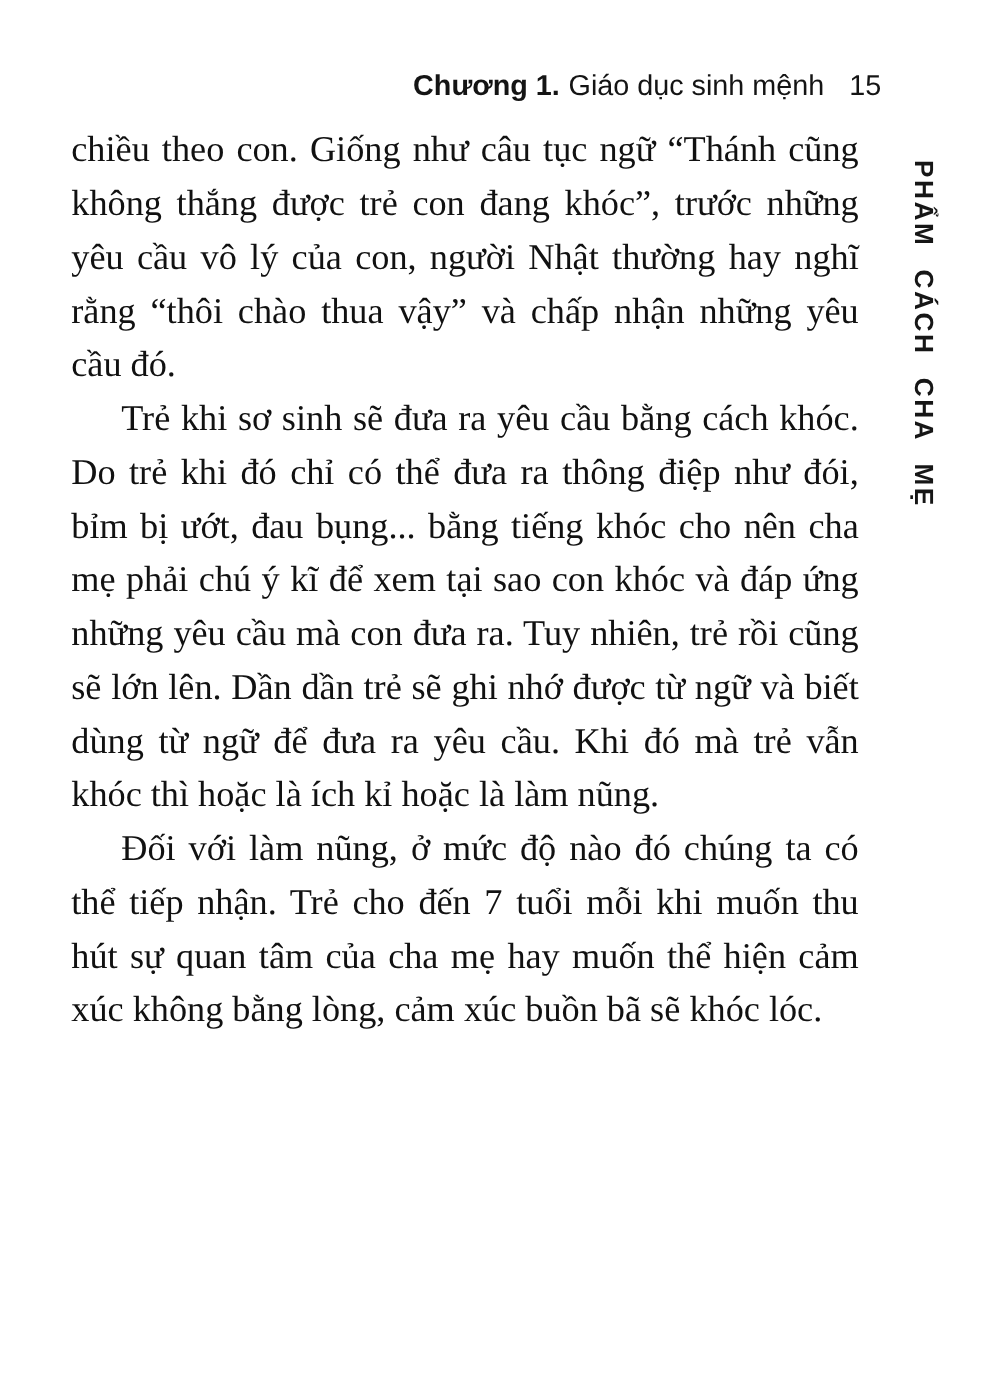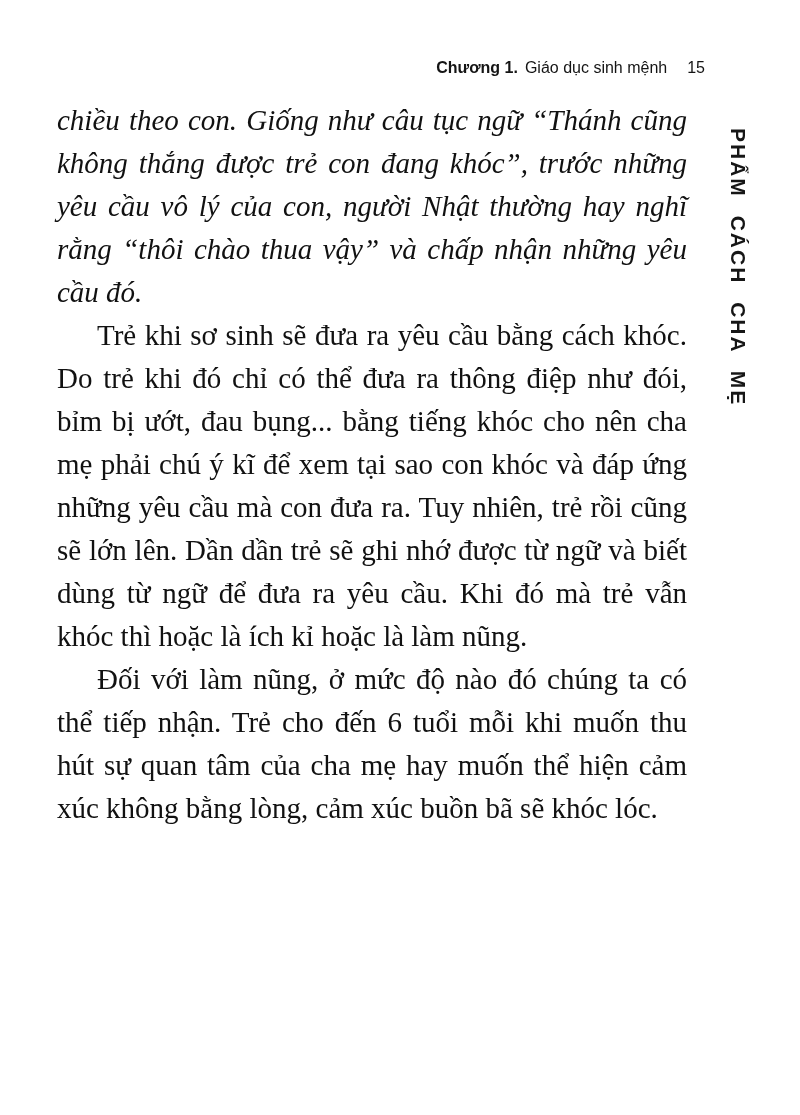--- a/index.html
+++ b/index.html
@@ -13,21 +13,21 @@
     height: 1115px;
     background: #ffffff;
     color: #121212;
     overflow: hidden;
   }
   .page-header {
     position: absolute;
     top: 54px;
     right: 95px;
     font-family: "Liberation Sans", sans-serif;
-    font-size: 16px;
+    font-size: 23px;
     line-height: 28px;
     white-space: nowrap;
     color: #141414;
   }
   .chapter-label {
     font-weight: 700;
     margin-right: 7px;
   }
   .chapter-title {
     font-weight: 400;
@@ -60,33 +60,32 @@
     line-height: 43px;
     text-align: justify;
     color: #111111;
   }
   .para {
     margin: 0;
     text-indent: 40px;
   }
   .para.no-indent {
     text-indent: 0;
-    font-style: italic;
   }
 </style>
 </head>
 <body>
 
 <div class="page">
 
   <header class="page-header">
     <span class="chapter-label">Chương 1.</span><span class="chapter-title">Giáo dục sinh mệnh</span><span class="page-number">15</span>
   </header>
 
   <aside class="side-title">PHẨM CÁCH CHA MẸ</aside>
 
   <main class="body-text">
     <p class="para no-indent">chiều theo con. Giống như câu tục ngữ “Thánh cũng không thắng được trẻ con đang khóc”, trước những yêu cầu vô lý của con, người Nhật thường hay nghĩ rằng “thôi chào thua vậy” và chấp nhận những yêu cầu đó.</p>
     <p class="para">Trẻ khi sơ sinh sẽ đưa ra yêu cầu bằng cách khóc. Do trẻ khi đó chỉ có thể đưa ra thông điệp như đói, bỉm bị ướt, đau bụng... bằng tiếng khóc cho nên cha mẹ phải chú ý kĩ để xem tại sao con khóc và đáp ứng những yêu cầu mà con đưa ra. Tuy nhiên, trẻ rồi cũng sẽ lớn lên. Dần dần trẻ sẽ ghi nhớ được từ ngữ và biết dùng từ ngữ để đưa ra yêu cầu. Khi đó mà trẻ vẫn khóc thì hoặc là ích kỉ hoặc là làm nũng.</p>
-    <p class="para">Đối với làm nũng, ở mức độ nào đó chúng ta có thể tiếp nhận. Trẻ cho đến 6 tuổi mỗi khi muốn thu hút sự quan tâm của cha mẹ hay muốn thể hiện cảm xúc không bằng lòng, cảm xúc buồn bã sẽ khóc lóc.</p>
+    <p class="para">Đối với làm nũng, ở mức độ nào đó chúng ta có thể tiếp nhận. Trẻ cho đến 7 tuổi mỗi khi muốn thu hút sự quan tâm của cha mẹ hay muốn thể hiện cảm xúc không bằng lòng, cảm xúc buồn bã sẽ khóc lóc.</p>
   </main>
 
 </div>
 
 </body></html>

